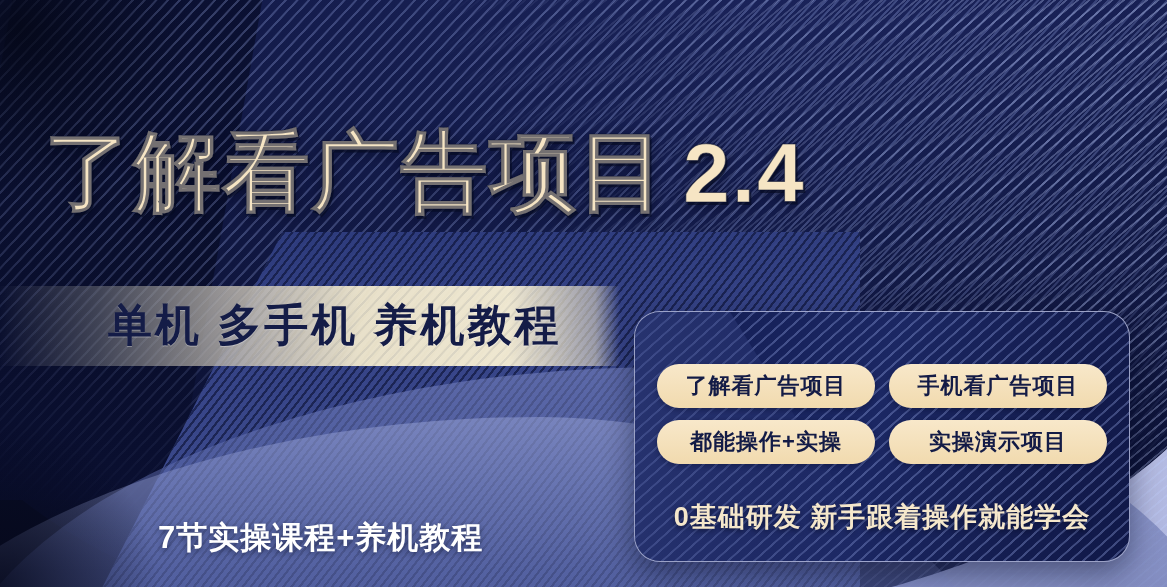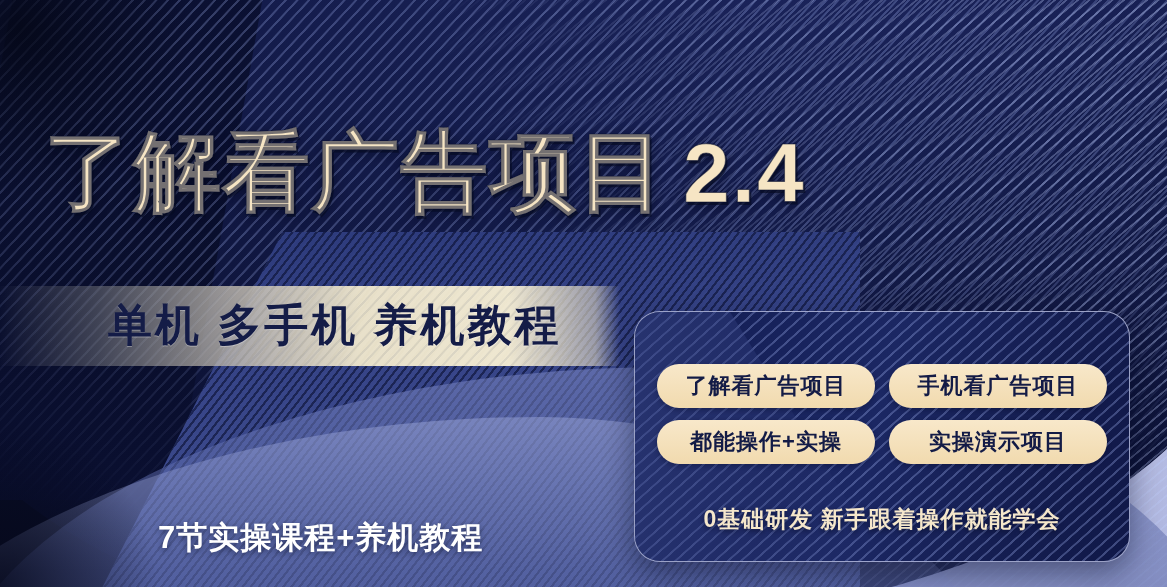--- a/index.html
+++ b/index.html
@@ -327,21 +327,21 @@
     white-space: nowrap;
     box-shadow: 0 2px 5px rgba(6,10,34,0.32);
   }
 
   .card-foot {
     position: absolute;
     left: 0;
     right: 0;
     bottom: 26px;
     text-align: center;
-    font-size: 23px;
+    font-size: 27px;
     font-weight: 700;
     letter-spacing: 1px;
     color: #f5e7cb;
     white-space: nowrap;
     text-shadow: 0 2px 5px rgba(5,9,30,0.6);
   }
 </style>
 </head>
 <body>
 

